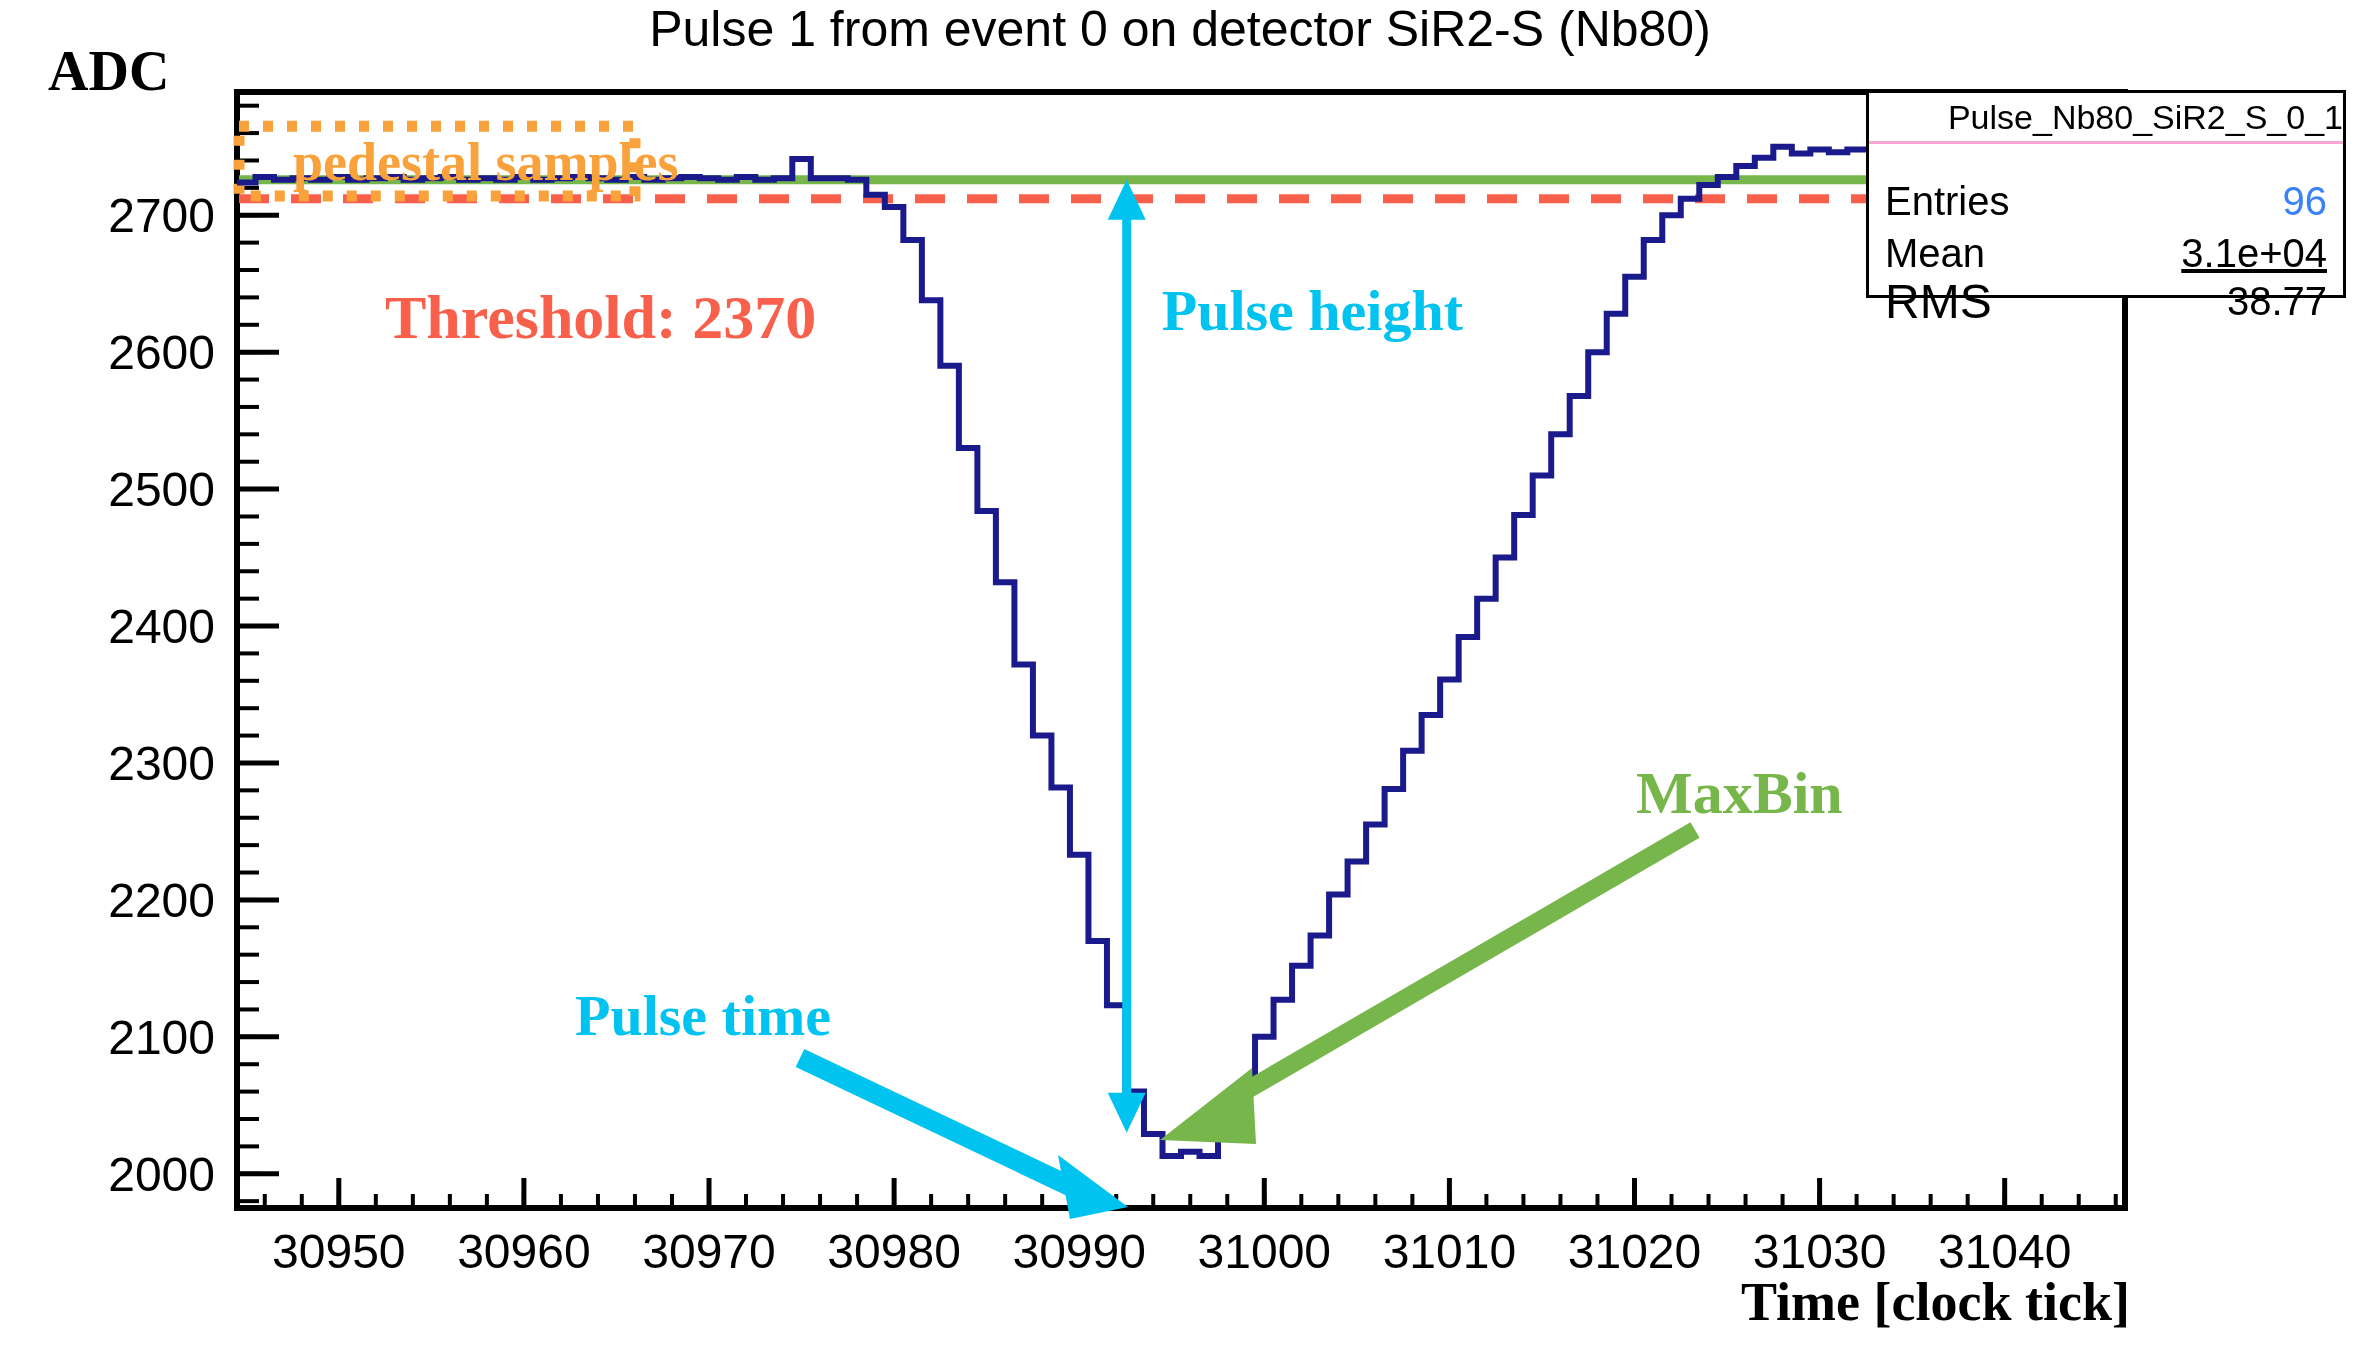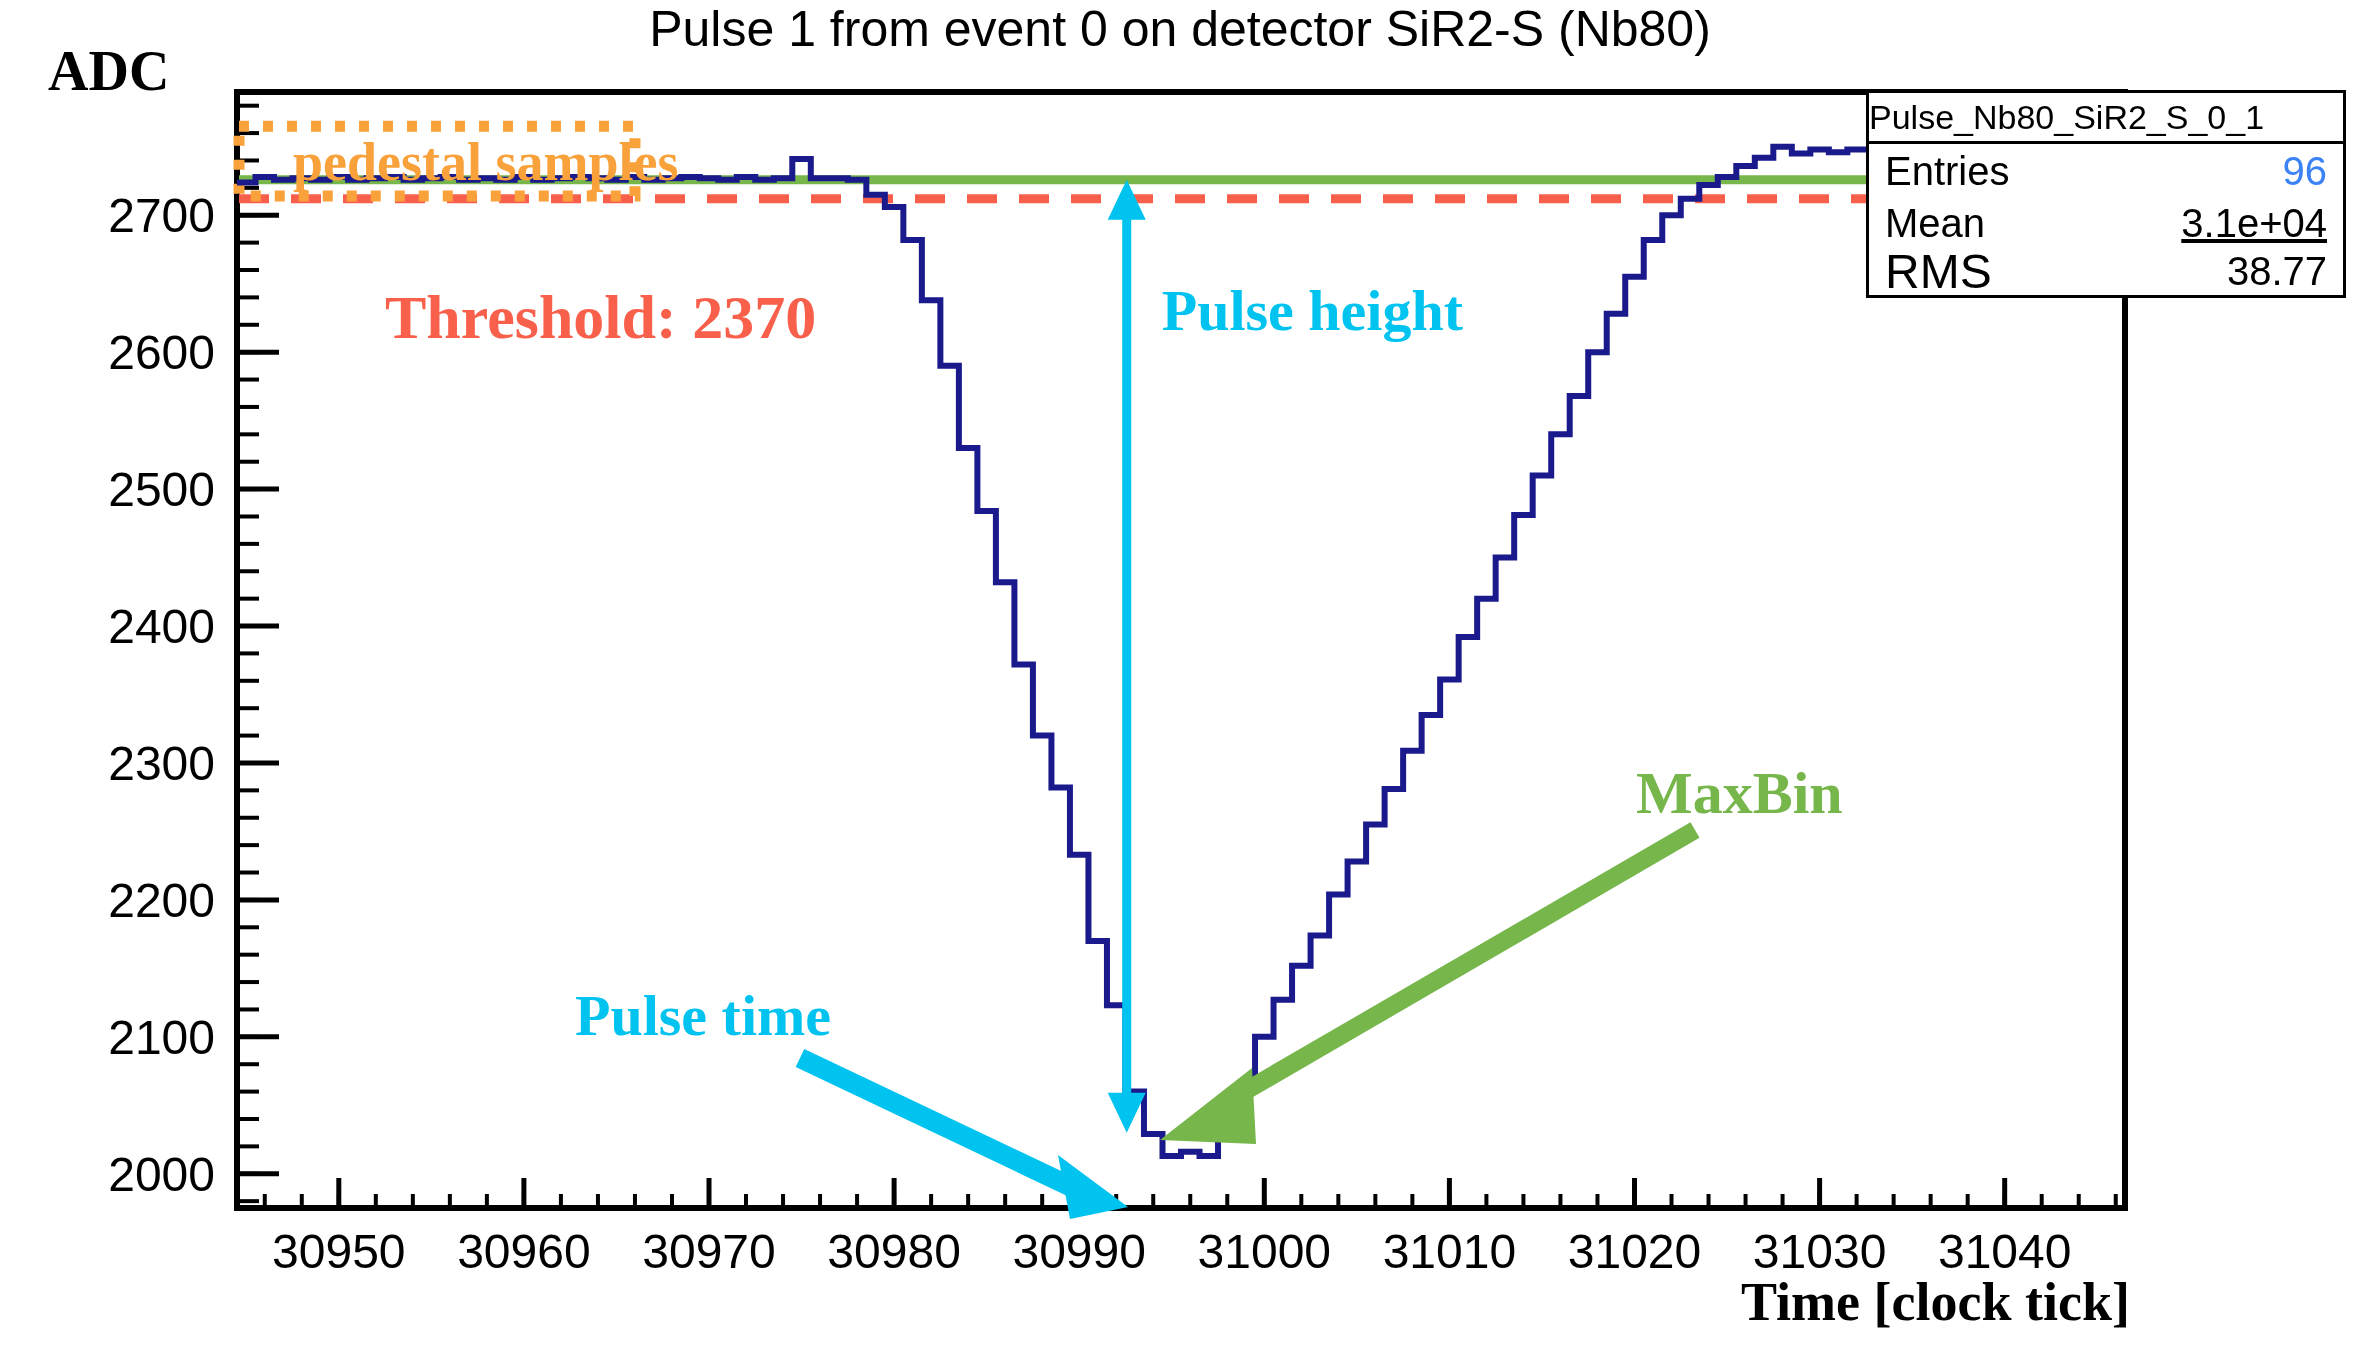--- a/index.html
+++ b/index.html
@@ -173,26 +173,26 @@
         <line x1="1695" y1="830" x2="1230" y2="1100" stroke="#76B64A" stroke-width="18"></line>
         <polygon points="1160,1140 1252,1068 1256,1144" fill="#76B64A"></polygon>
         <text x="1636" y="813" font-size="60" fill="#76B64A" font-family="&quot;Liberation Serif&quot;, serif" font-weight="bold">MaxBin</text>
         <text x="385" y="338" font-size="62" fill="#F9604C" font-family="&quot;Liberation Serif&quot;, serif" font-weight="bold">Threshold: 2370</text>
         <text x="293" y="180" font-size="54" fill="#F9A13A" font-family="&quot;Liberation Serif&quot;, serif" font-weight="bold">pedestal samples</text>
       </g>
   </svg>
 
   <div id="statsbox" style="position:absolute;left:1866px;top:90px;width:480px;height:208px;
               border:3px solid #000;background:#fff;box-sizing:border-box;">
-    <div style="height:48px;border-bottom:3px solid #000000;display:flex;align-items:center;
-                justify-content:flex-start;">
+    <div style="height:48px;border-bottom:3px solid #f9a8d4;display:flex;align-items:center;
+                justify-content:flex-end;">
       <span class="sans" style="font-size:34px;color:#000;">Pulse_Nb80_SiR2_S_0_1</span>
     </div>
     <div id="stats-rows" style="padding:2px 10px 0 12px;">
-        <div style="display: flex; justify-content: space-between; align-items: center; height: 50px; padding: 0px 6px 0px 4px;">
+        <div style="display: flex; justify-content: space-between; align-items: center; height: 50px; padding: 0px 6px 0px 4px; margin-top: 30px;">
           <span class="sans" style="font-size: 40px; color: rgb(0, 0, 0);">Entries</span>
           <span class="sans" style="font-size: 40px; color: #3b82f6;">96</span>
         </div>
         <div style="display: flex; justify-content: space-between; align-items: flex-end; height: 50px; padding: 0px 6px 0px 4px;">
           <span class="sans" style="font-size: 40px; color: rgb(0, 0, 0);">Mean</span>
           <span class="sans" style="font-size: 40px; color: rgb(0, 0, 0); text-decoration: underline;">3.1e+04</span>
         </div>
         <div style="display: flex; justify-content: space-between; align-items: center; height: 50px; padding: 0px 6px 0px 4px;">
           <span class="sans" style="font-size: 48px; color: rgb(0, 0, 0);">RMS</span>
           <span class="sans" style="font-size: 40px; color: rgb(0, 0, 0);">38.77</span>

